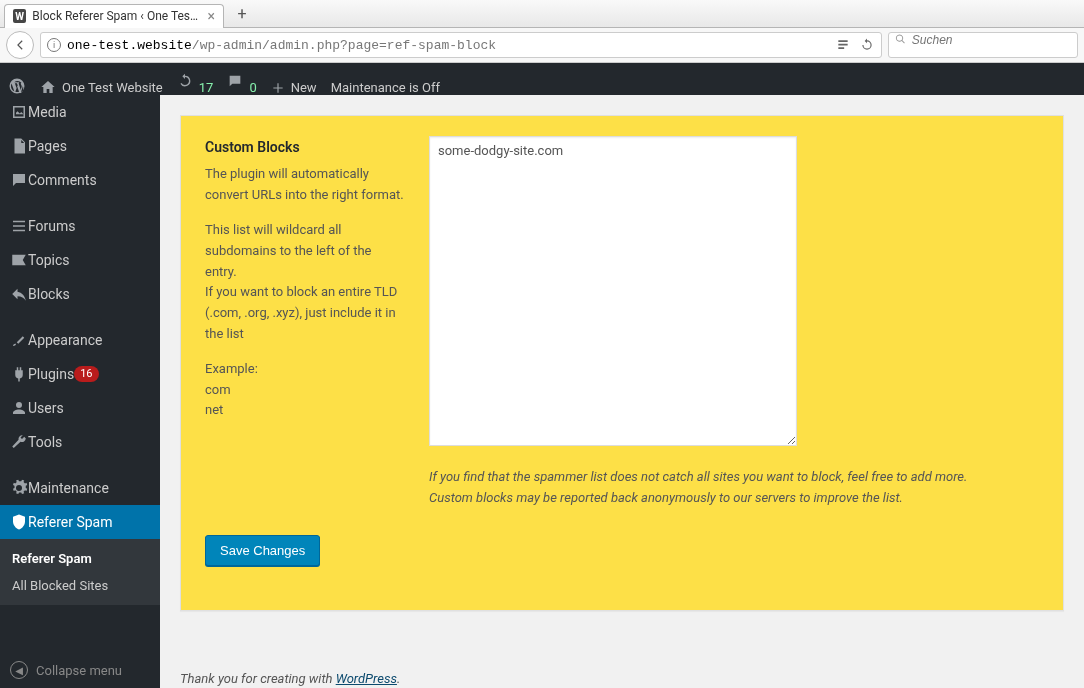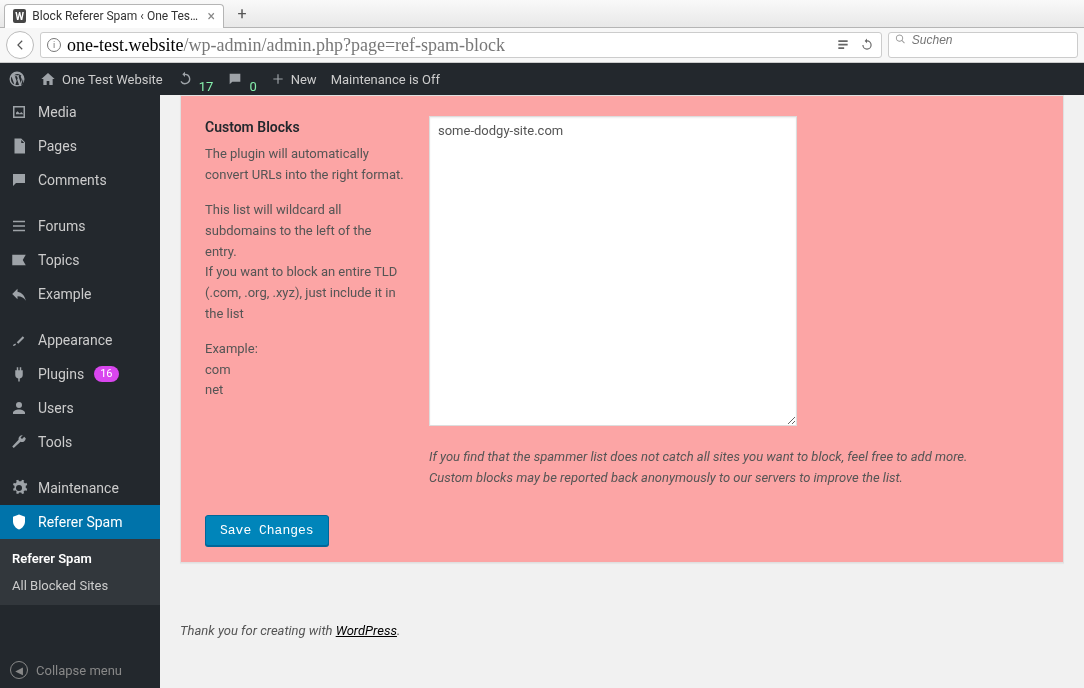--- a/index.html
+++ b/index.html
@@ -10,62 +10,62 @@
 .tab-bar { display: flex; align-items: center; height: 28px; background: linear-gradient(#f9f9f9, #e8e8e8); border-bottom: 1px solid #b5b5b5; padding-left: 4px; }
 .browser-tab { display: flex; align-items: center; height: 24px; background: #fff; border: 1px solid #b5b5b5; border-bottom: none; border-radius: 4px 4px 0 0; padding: 0 8px; font-size: 12px; color: #333; max-width: 220px; margin-top: 4px; }
 .browser-tab .favicon { width: 14px; height: 14px; margin-right: 6px; border-radius: 2px; background: #464646; display:flex;align-items:center;justify-content:center;color:#fff;font-size:10px;font-weight:bold;}
 .browser-tab .title { white-space: nowrap; overflow: hidden; text-overflow: ellipsis; }
 .browser-tab .close { margin-left: 8px; color: #888; cursor: pointer; font-size: 14px; line-height: 1; }
 .new-tab { width: 24px; height: 20px; display: flex; align-items: center; justify-content: center; color: #555; font-size: 16px; cursor: pointer; margin-left: 6px; }
 .address-bar-row { display: flex; align-items: center; height: 34px; padding: 0 6px; gap: 6px; background: #f7f7f7; }
 .nav-back { width: 28px; height: 28px; border: 1px solid #bbb; border-radius: 50%; display: flex; align-items: center; justify-content: center; color: #555; background: #fff; cursor: pointer; }
 .url-box { flex: 1; display: flex; align-items: center; border: 1px solid #ccc; border-radius: 3px; height: 26px; padding: 0 6px; background: #fff; gap: 6px; }
 .url-info { width: 14px; height: 14px; border: 1px solid #777; border-radius: 50%; display:flex;align-items:center;justify-content:center;font-size:9px;color:#777; }
-.url-text { font-size: 18px; color: #777; font-family: Liberation Serif, serif; }
+.url-text { font-size: 13px; color: #777; font-family: Liberation Mono, monospace; }
 .url-text .host { color: #000; }
 .url-right { display:flex; gap:8px; color:#555; margin-left:auto; }
 .url-right .icon { width:16px;height:16px;display:flex;align-items:center;justify-content:center;cursor:pointer; }
 .search-box { width: 190px; display:flex;align-items:flex-start;border:1px solid #ccc;border-radius:3px;height:26px;padding:0 6px;background:#fff;gap:6px;color:#999; }
 .search-box input { border:none;outline:none;font-size:12px;font-style:italic;color:#999;width:100%; background:transparent;}
 
 
-.wpadminbar { height: 32px; background: #23282d; color: #ccc; display: flex; align-items: center; padding: 0 8px; font-size: 13px; gap: 14px; }
+.wpadminbar { height: 32px; background: #23282d; color: #ccc; display: flex; align-items: flex-end; padding: 0 8px; font-size: 13px; gap: 14px; }
 .wpadminbar .ab-item { display:flex;align-items:center;gap:6px;cursor:pointer;color:#ccc; }
 .wpadminbar .count { color:#86efac;margin-top:14px; }
 .wpadminbar svg { fill: #9ea3a8; }
 
 
 .wp-wrap { display:flex; height: calc(688px - 28px - 34px - 32px); }
 .adminmenu { width: 160px; background: #23282d; color: #ccc; font-size: 14px; display:flex;flex-direction:column; }
-.adminmenu .menu-item { display:flex;align-items:center;gap:10px;padding:8px 10px;cursor:pointer;color:#ccc; }
+.adminmenu .menu-item { display:flex;align-items:center;padding:8px 10px;cursor:pointer;color:#ccc; }
 .adminmenu .menu-item.current { background:#0073aa; color:#fff; position:relative; }
 .adminmenu .menu-item.current::after { content:""; position:absolute; right:-8px; top:50%; transform:translateY(-50%); border:8px solid transparent; border-right-color:#f1f1f1; }
 .adminmenu .menu-separator { height: 12px; }
 .adminmenu .submenu { background:#32373c; padding: 6px 0; }
 .adminmenu .submenu .sub-item { padding:6px 12px; color:#ccc; cursor:pointer; font-size:13px; }
 .adminmenu .submenu .sub-item.current { color:#fff; font-weight:600; }
-.adminmenu .badge { background:#d946ef;color:#fff;border-radius:10px;padding:0 6px;font-size:11px;line-height:16px;height:16px; }
+.adminmenu .badge { background:#b91c1c;color:#fff;border-radius:10px;padding:0 6px;font-size:11px;line-height:16px;height:16px; }
 .adminmenu .collapse { margin-top:auto; display:flex;align-items:center;gap:8px;padding:10px;color:#888;cursor:pointer; font-size:13px; }
 .adminmenu .collapse .circ { width:18px;height:18px;border:1px solid #888;border-radius:50%;display:flex;align-items:center;justify-content:center;font-size:10px; }
 .adminmenu svg { fill:#9ea3a8; flex-shrink:0; }
 .adminmenu .menu-item.current svg { fill:#fff; }
 
 
 .content { flex:1; padding: 0 20px 20px 20px; overflow:auto; }
-.card { background:#fca5a5; border:1px solid #e0e0e0; box-shadow: 0 1px 1px rgba(0,0,0,0.04); padding: 20px 24px 16px 24px; }
+.card { background:#fde047; border:1px solid #e0e0e0; box-shadow: 0 1px 1px rgba(0,0,0,0.04); padding: 20px 24px 44px 24px; margin-top: 20px; }
 .form-row { display:flex; gap: 24px; }
 .form-left { width: 200px; color:#555; font-size:13px; line-height:1.6; }
 .form-left h3 { font-size:14px;color:#23282d;margin-bottom:6px;font-weight:600; }
 .form-left p { margin-bottom: 14px; }
 .form-right { flex:1; }
 .form-right textarea { width: 368px; height: 310px; border:1px solid #ddd; padding:6px 8px; font-family: inherit; font-size:13px; color:#555; resize: both; box-shadow: inset 0 1px 2px rgba(0,0,0,0.07); }
 .help { font-style: italic; font-size: 13px; color:#555; margin-top: 18px; line-height:1.6; }
-.submit-btn { margin-top: 26px; background:#0085ba; border:1px solid #006799; color:#fff; padding: 7px 14px; border-radius: 3px; font-size:13px; cursor:pointer; box-shadow: 0 1px 0 #006799; font-family: Liberation Mono, monospace; }
+.submit-btn { margin-top: 26px; background:#0085ba; border:1px solid #006799; color:#fff; padding: 7px 14px; border-radius: 3px; font-size:13px; cursor:pointer; box-shadow: 0 1px 0 #006799; }
 .footer-credit { margin-top: 60px; font-size:13px; font-style:italic; color:#555; }
-.footer-credit a { color:#000000; text-decoration:underline; }
+.footer-credit a { color:#0c4a6e; text-decoration:underline; }
 
 </style>
 </head>
 <body>
 
 <div class="browser-chrome">
   <div class="tab-bar">
     <div class="browser-tab">
       <span class="favicon">W</span>
       <span class="title">Block Referer Spam ‹ One Test W</span>
@@ -171,21 +171,21 @@
     <div class="menu-item">
       <svg width="18" height="18" viewBox="0 0 24 24">
           <path d="M3 5h18l-4 7 4 7H3z"></path>
         </svg>
       <span>Topics</span>
     </div>
     <div class="menu-item">
       <svg width="18" height="18" viewBox="0 0 24 24">
           <path d="M10 5L3 12l7 7v-4c5 0 9 2 11 6-1-6-5-11-11-12z"></path>
         </svg>
-      <span>Example</span>
+      <span>Blocks</span>
     </div>
     <div class="menu-separator"></div>
     <div class="menu-item">
       <svg width="18" height="18" viewBox="0 0 24 24">
           <path d="M7 17c-2 0-3 2-3 3 2 0 4-1 4-3zm2-2l8-8 2 2-8 8z"></path>
         </svg>
       <span>Appearance</span>
     </div>
     <div class="menu-item">
       <svg width="18" height="18" viewBox="0 0 24 24">

